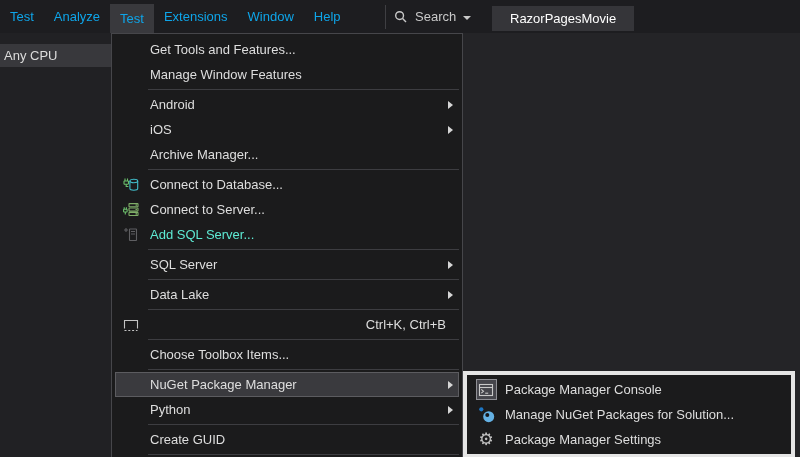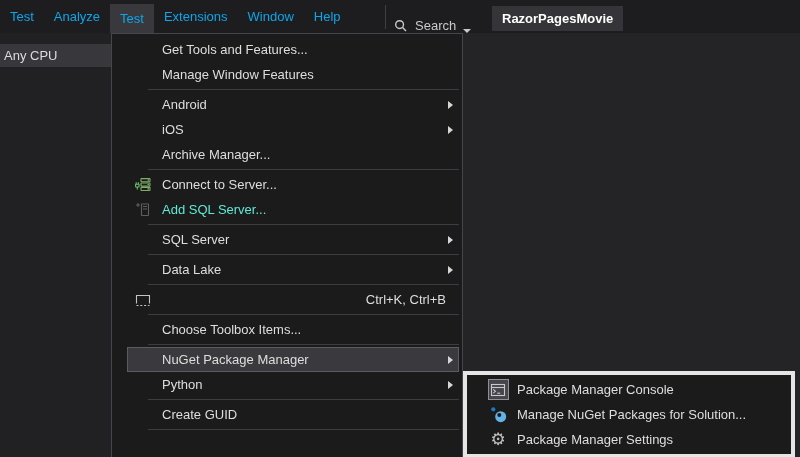--- a/index.html
+++ b/index.html
@@ -5,31 +5,31 @@
   * { margin:0; padding:0; box-sizing:border-box; }
   html,body { background:#161617; }
   body { font-family:"Liberation Sans","DejaVu Sans",sans-serif; }
   .screen { position:relative; width:800px; height:457px; overflow:hidden; background:#242427; }
 
   
   .menubar { position:absolute; left:0; top:0; width:800px; height:33px; background:#1d1d20; display:flex; align-items:stretch; }
   .mb-item { display:flex; align-items:center; padding:0 10px; font-size:13px; color:#0ea5e9; cursor:default; }
   .mb-item.active { background:#39393d; margin-top:4px; }
   .mb-divider { position:absolute; left:385px; top:5px; width:1px; height:24px; background:#3f3f43; }
-  .searchbox { position:absolute; left:394px; top:0; height:33px; display:flex; align-items:flex-end; gap:7px; color:#c9c9c9; font-size:13px; }
+  .searchbox { position:absolute; left:394px; top:0; height:33px; display:flex; align-items:center; gap:7px; color:#c9c9c9; font-size:13px; }
   .caret-down { width:0; height:0; border-left:4px solid transparent; border-right:4px solid transparent; border-top:4px solid #c9c9c9; margin-top:2px; }
-  .project-btn { position:absolute; left:492px; top:6px; height:25px; padding:0 10px; background:#353539; color:#ffffff; font-size:13px; font-weight:bold; display:flex; align-items:center; }
+  .project-btn { position:absolute; left:492px; top:6px; height:25px; padding:0 18px; background:#353539; color:#ffffff; font-size:13px; font-weight:normal; display:flex; align-items:center; }
 
   
   .left-panel { position:absolute; left:0; top:33px; width:111px; height:424px; background:#212124;padding-left:36px; }
   .anycpu { position:absolute; left:0; top:11px; width:111px; height:23px; background:#38383c; color:#dcdcdc; font-size:13px; display:flex; align-items:center; padding-left:4px; }
 
   
   .menu { position:absolute; left:111px; top:33px; width:352px; height:424px; background:#1b1b1c; border:1px solid #46464a; border-bottom:none; padding-top:3px; overflow:hidden; }
-  .row { position:relative; height:25px; display:flex; align-items:center; font-size:13px; color:#dedede;margin-left:12px; }
+  .row { position:relative; height:25px; display:flex; align-items:center; font-size:13px; color:#dedede; }
   .row .gut { width:38px; height:25px; display:flex; align-items:center; justify-content:center; flex:none; position:relative; z-index:1; }
   .row .lbl { position:relative; z-index:1; }
   .row .short { position:relative; z-index:1; margin-left:auto; margin-right:16px; }
   .row .sub-arrow { position:absolute; right:9px; top:50%; margin-top:-4px; width:0; height:0; border-top:4px solid transparent; border-bottom:4px solid transparent; border-left:5px solid #d6d6d6; z-index:1; }
   .row.disabled { color:#5eead4; }
   .row.hl::before { content:""; position:absolute; top:0; bottom:0; left:3px; right:3px; background:#3a3a3e; border:1px solid #5c5c60; }
   .msep { height:5px; position:relative; }
   .msep::after { content:""; position:absolute; left:36px; right:3px; top:2px; height:1px; background:#3d3d41; }
 
   
@@ -98,20 +98,36 @@
     <div class="row">
       <span class="gut"></span>
       <span class="lbl">Archive Manager...</span>
     </div>
 
     <div class="msep"></div>
 
     <div class="row">
       <span class="gut">
         <svg width="16" height="16" viewBox="0 0 16 16" fill="none" stroke-width="1.1">
+          <g stroke="#6cc06c">
+            <path d="M2 1.5v2.5M4.5 1.5v2.5"></path>
+            <rect x="1" y="4" width="4.5" height="3.2" rx="0.6"></rect>
+            <path d="M3.2 7.2v2.3h2.2"></path>
+          </g>
+          <g stroke="#41bcc9">
+            <ellipse cx="10.8" cy="4" rx="3.9" ry="1.7"></ellipse>
+            <path d="M6.9 4v7.5c0 .95 1.75 1.7 3.9 1.7s3.9-.75 3.9-1.7V4"></path>
+          </g>
+        </svg>
+      </span>
+      <span class="lbl">Connect to Database...</span>
+    </div>
+    <div class="row">
+      <span class="gut">
+        <svg width="16" height="16" viewBox="0 0 16 16" fill="none" stroke-width="1.1">
           <g stroke="#7fae68">
             <rect x="6" y="1.6" width="9" height="3.1" rx="0.5"></rect>
             <rect x="6" y="6" width="9" height="3.1" rx="0.5"></rect>
             <rect x="6" y="10.4" width="9" height="3.1" rx="0.5"></rect>
             <path d="M13.2 3.1h.01M13.2 7.5h.01M13.2 11.9h.01" stroke-linecap="round" stroke-width="1.6"></path>
           </g>
           <g stroke="#6cc06c">
             <path d="M1.2 5.2v2M3.4 5.2v2"></path>
             <rect x="0.6" y="7.2" width="3.5" height="2.8" rx="0.5"></rect>
             <path d="M2.3 10v2.4"></path>

